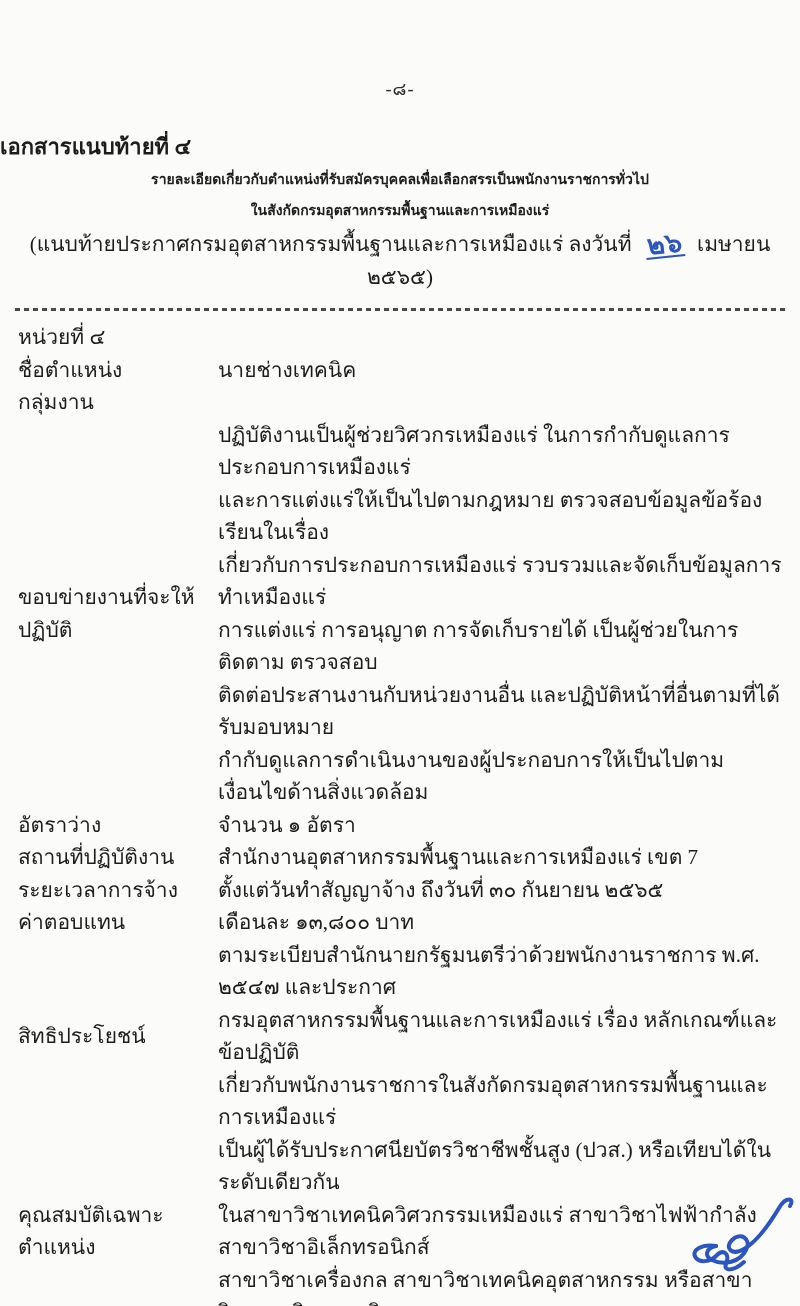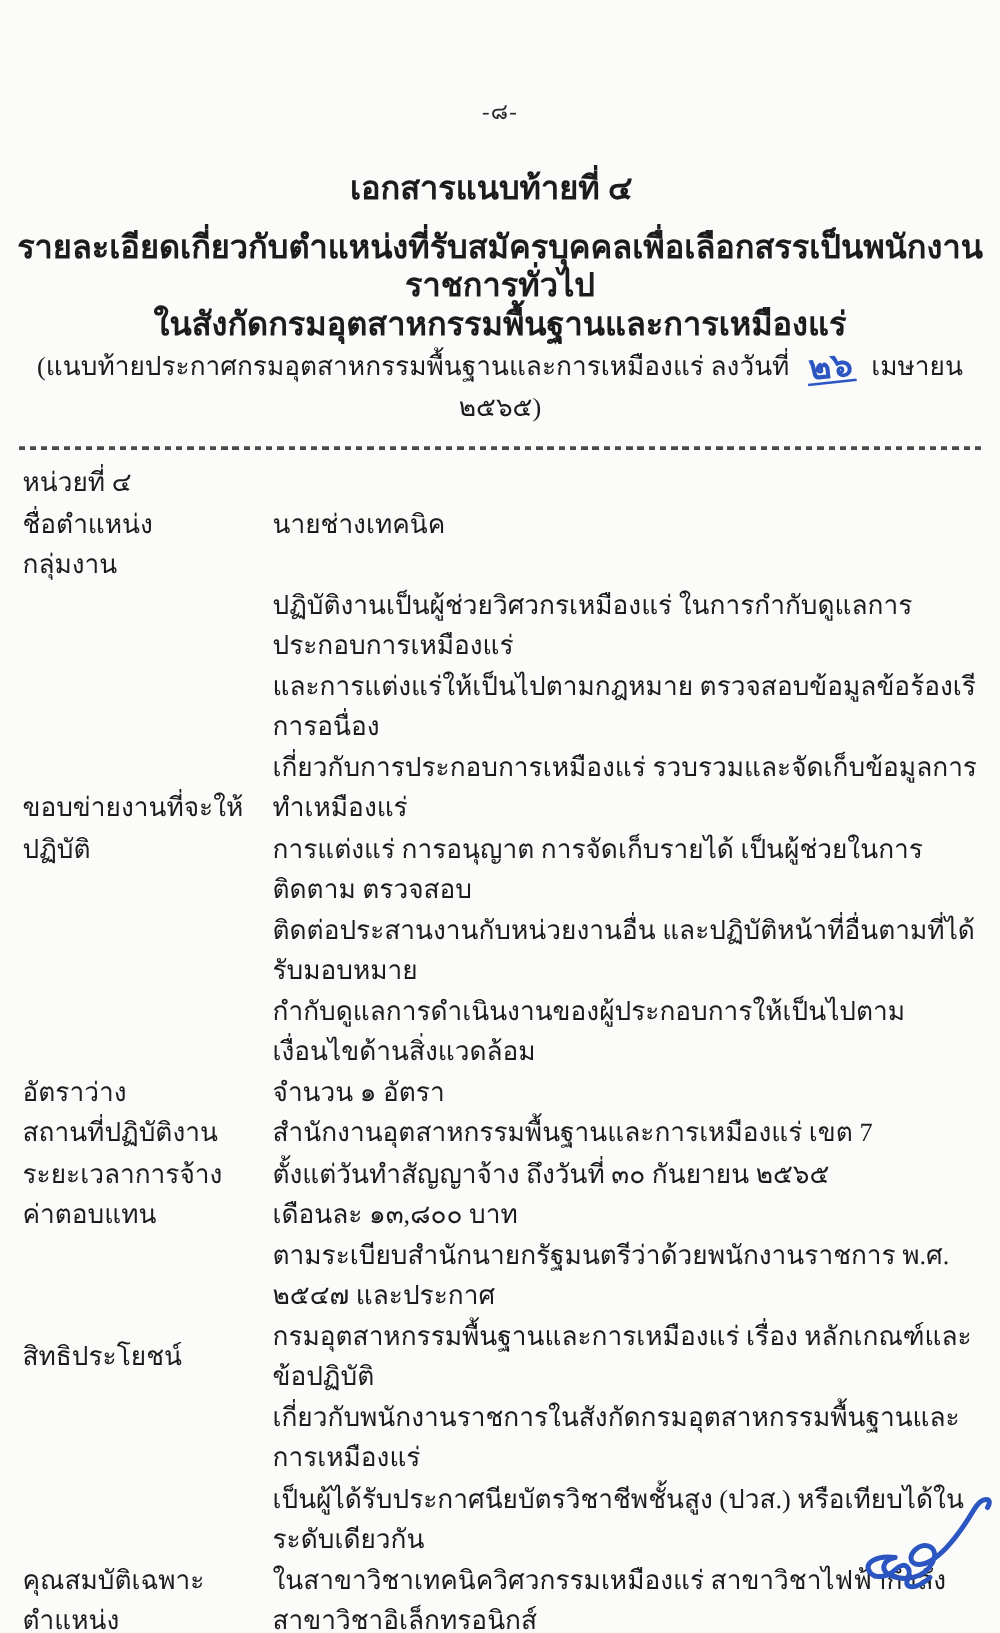--- a/index.html
+++ b/index.html
@@ -17,28 +17,28 @@
     box-sizing:border-box;
   }
   .pageno{
     padding-top:74px;
     text-align:center;
     font-size:18px;
     letter-spacing:1px;
     color:#2a2a2a;
   }
   .doc-label{
-    margin:26px 14px 12px 0;
-    text-align:center;
-    font-size:26px;
+    margin:26px 14px 0 0;
+    text-align:left;
+    font-size:22px;
     font-weight:bold;
   }
   .title{
     text-align:center;
-    font-size:26px;
+    font-size:14px;
     font-weight:bold;
     line-height:31px;
   }
   .subtitle{
     text-align:center;
     font-size:21px;
     line-height:33px;
     margin-top:2px;
   }
   .hand-date{
@@ -111,21 +111,21 @@
     </div>
 
     <div class="frow">
       <div class="flabel">กลุ่มงาน</div>
     </div>
 
     <div class="frow">
       <div class="flabel">ขอบข่ายงานที่จะให้ปฏิบัติ</div>
       <div class="fvalue">
         <div>ปฏิบัติงานเป็นผู้ช่วยวิศวกรเหมืองแร่ ในการกำกับดูแลการประกอบการเหมืองแร่</div>
-        <div>และการแต่งแร่ให้เป็นไปตามกฎหมาย ตรวจสอบข้อมูลข้อร้องเรีการอนื่อง</div>
+        <div>และการแต่งแร่ให้เป็นไปตามกฎหมาย ตรวจสอบข้อมูลข้อร้องเรียนในเรื่อง</div>
         <div>เกี่ยวกับการประกอบการเหมืองแร่ รวบรวมและจัดเก็บข้อมูลการทำเหมืองแร่</div>
         <div>การแต่งแร่ การอนุญาต การจัดเก็บรายได้ เป็นผู้ช่วยในการติดตาม ตรวจสอบ</div>
         <div>ติดต่อประสานงานกับหน่วยงานอื่น และปฏิบัติหน้าที่อื่นตามที่ได้รับมอบหมาย</div>
         <div>กำกับดูแลการดำเนินงานของผู้ประกอบการให้เป็นไปตามเงื่อนไขด้านสิ่งแวดล้อม</div>
       </div>
     </div>
 
     <div class="frow">
       <div class="flabel">อัตราว่าง</div>
       <div class="fvalue">

